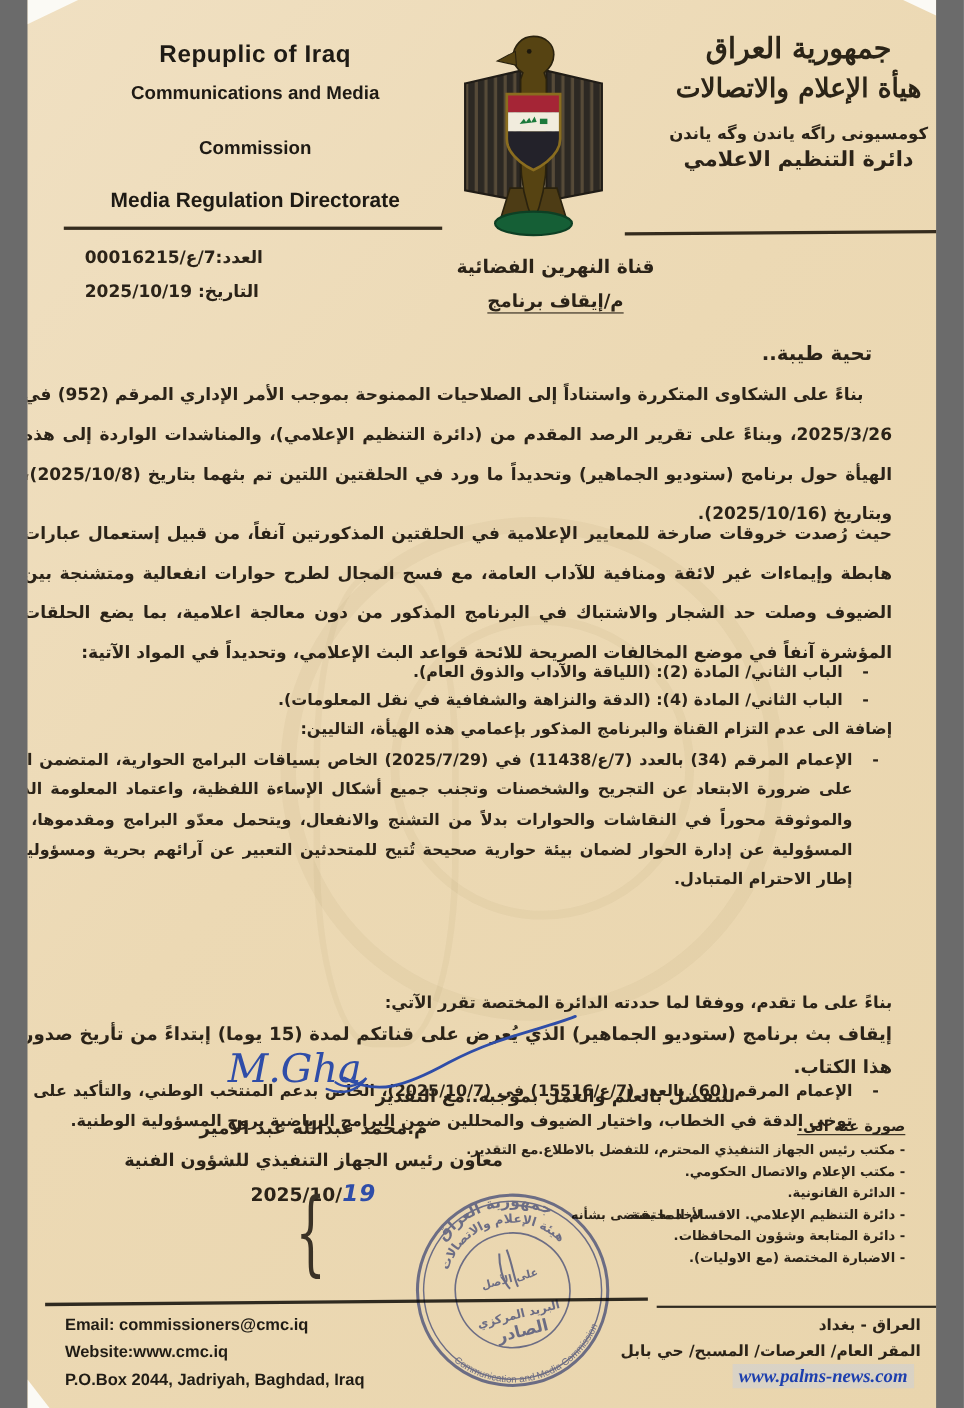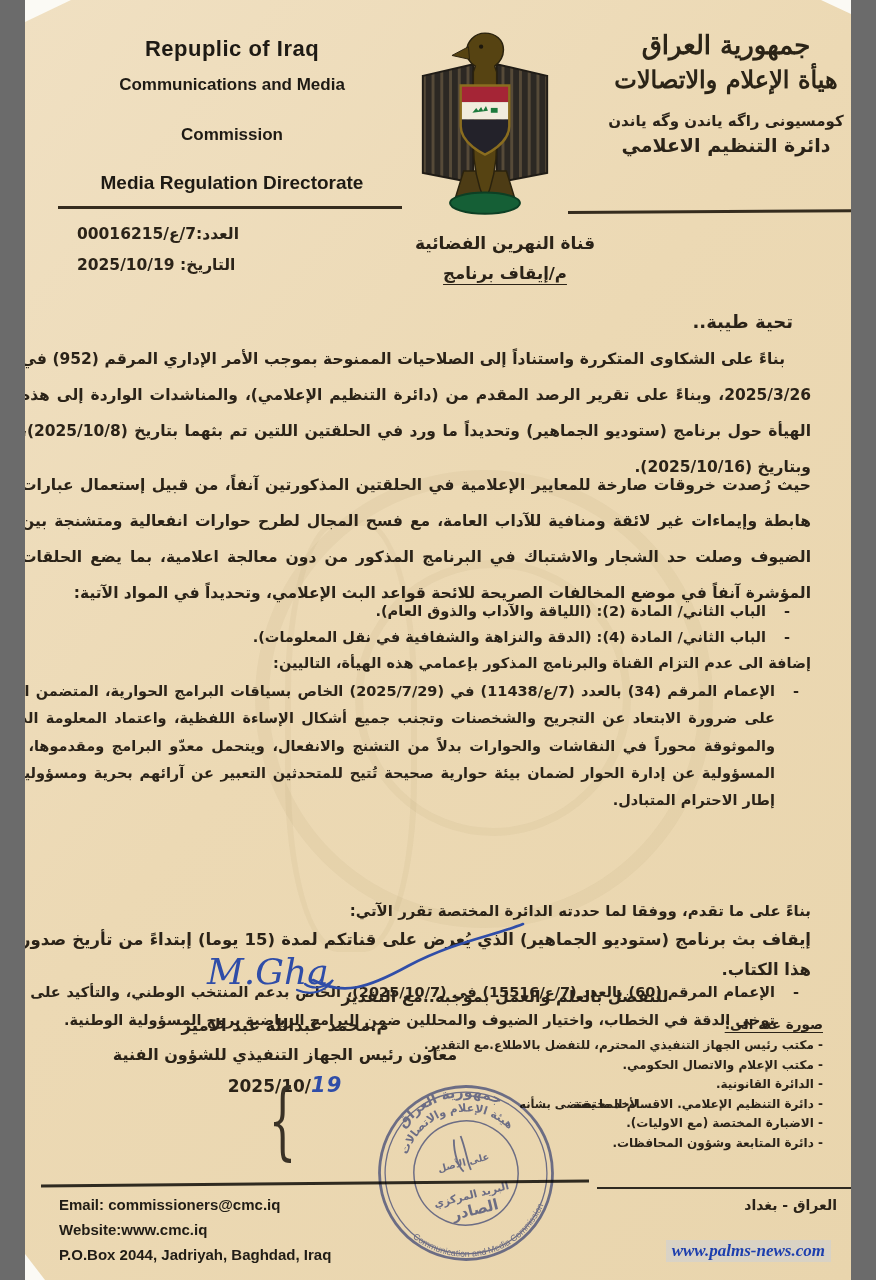--- a/index.html
+++ b/index.html
@@ -201,22 +201,22 @@
     <div class="tt">معاون رئيس الجهاز التنفيذي للشؤون الفنية</div>
     <div class="dt"><span>2025/10/</span><span class="hand">19</span></div>
   </div>
 
   <div class="cc ar">
     <div class="hd">صورة عنه الى:</div>
     <div class="it">- مكتب رئيس الجهاز التنفيذي المحترم، للتفضل بالاطلاع.مع التقدير.</div>
     <div class="it">- مكتب الإعلام والاتصال الحكومي.</div>
     <div class="it">- الدائرة القانونية.</div>
     <div class="it">- دائرة التنظيم الإعلامي. الاقسام المختصة.</div>
+    <div class="it">- دائرة المتابعة وشؤون المحافظات.</div>
     <div class="it">- الاضبارة المختصة (مع الاوليات).</div>
-    <div class="it">- دائرة المتابعة وشؤون المحافظات.</div>
   </div>
   <div class="brace">{</div>
   <div class="brace-note">لأخد ما يقتضى بشأنه</div>
 
   <svg class="stamp" viewBox="0 0 200 200">
     <defs>
       <path id="arcTop" d="M 18,100 A 82,82 0 0 1 182,100"></path>
       <path id="arcInner" d="M 34,100 A 66,66 0 0 1 166,100"></path>
       <path id="arcBottom" d="M 10,100 A 90,90 0 0 0 190,100"></path>
     </defs>
@@ -244,17 +244,18 @@
   <div class="f-rule-r"></div>
 
   <div class="f-left">
     <div>Email: commissioners@cmc.iq</div>
     <div>Website:www.cmc.iq</div>
     <div>P.O.Box 2044, Jadriyah, Baghdad, Iraq</div>
   </div>
 
   <div class="f-right ar">
     <div>العراق - بغداد</div>
+    <div>المقر العام/ العرصات/ المسبح/ حي بابل</div>
   </div>
 
   <div class="watermark">www.palms-news.com</div>
 
 </div>
 
 </body></html>

